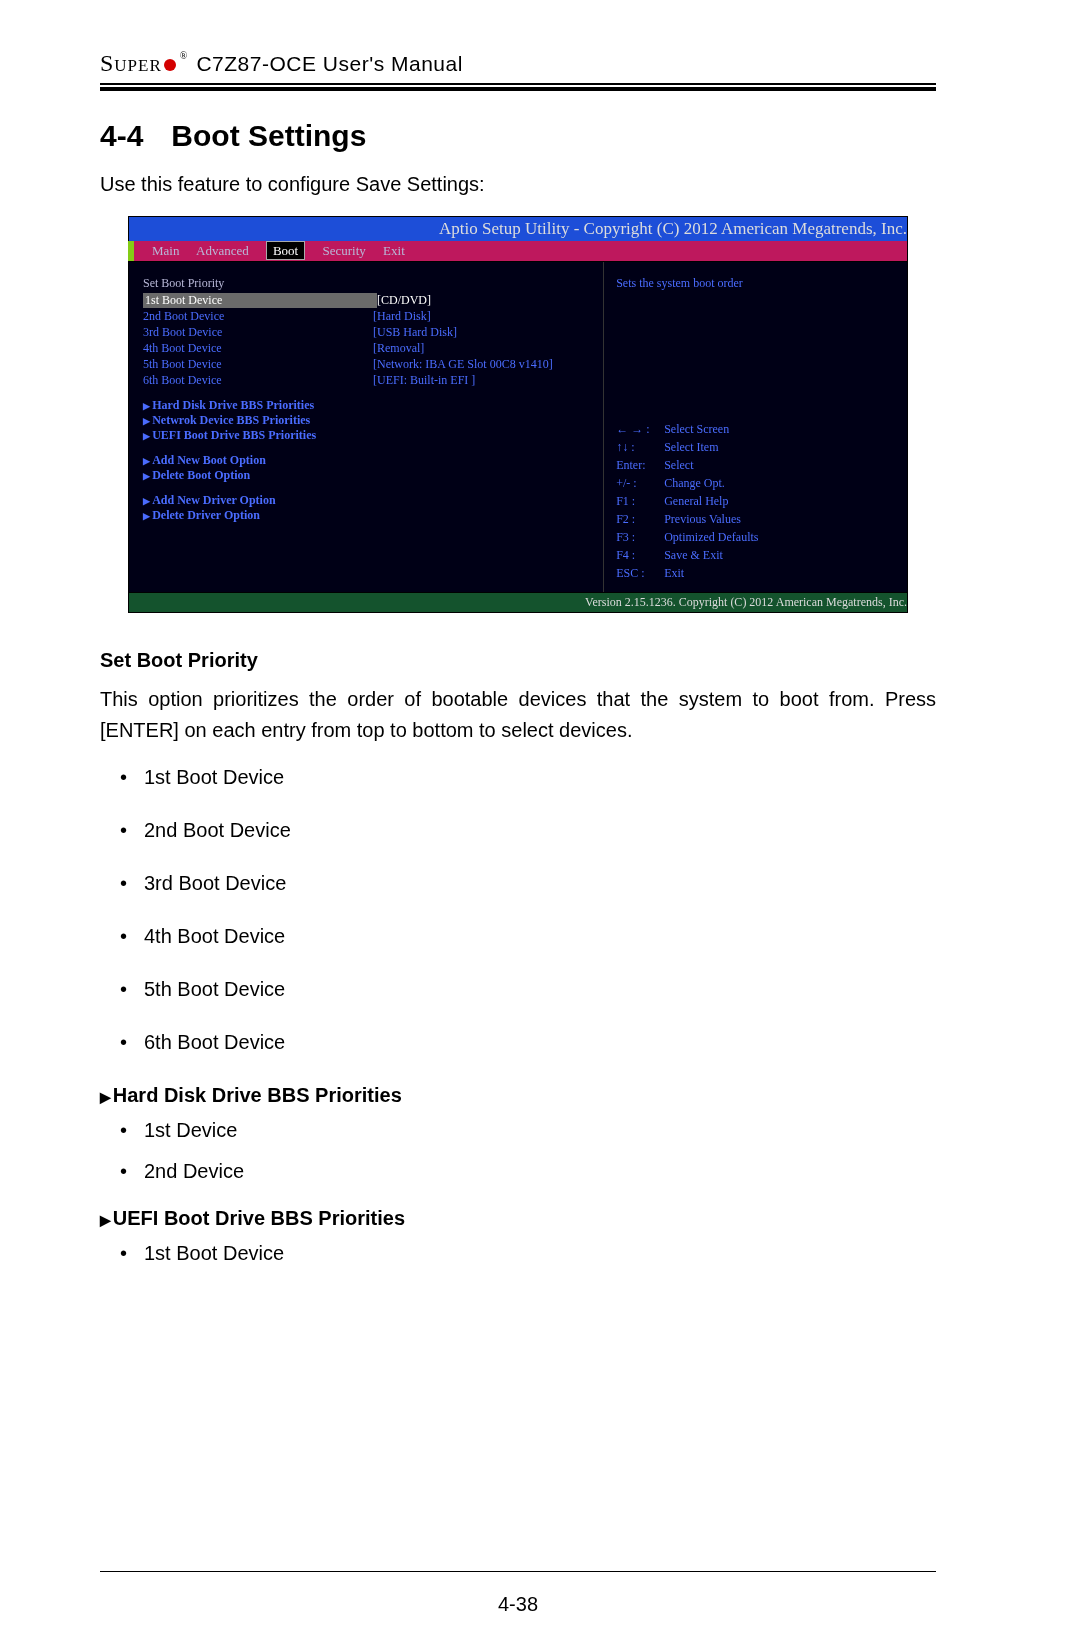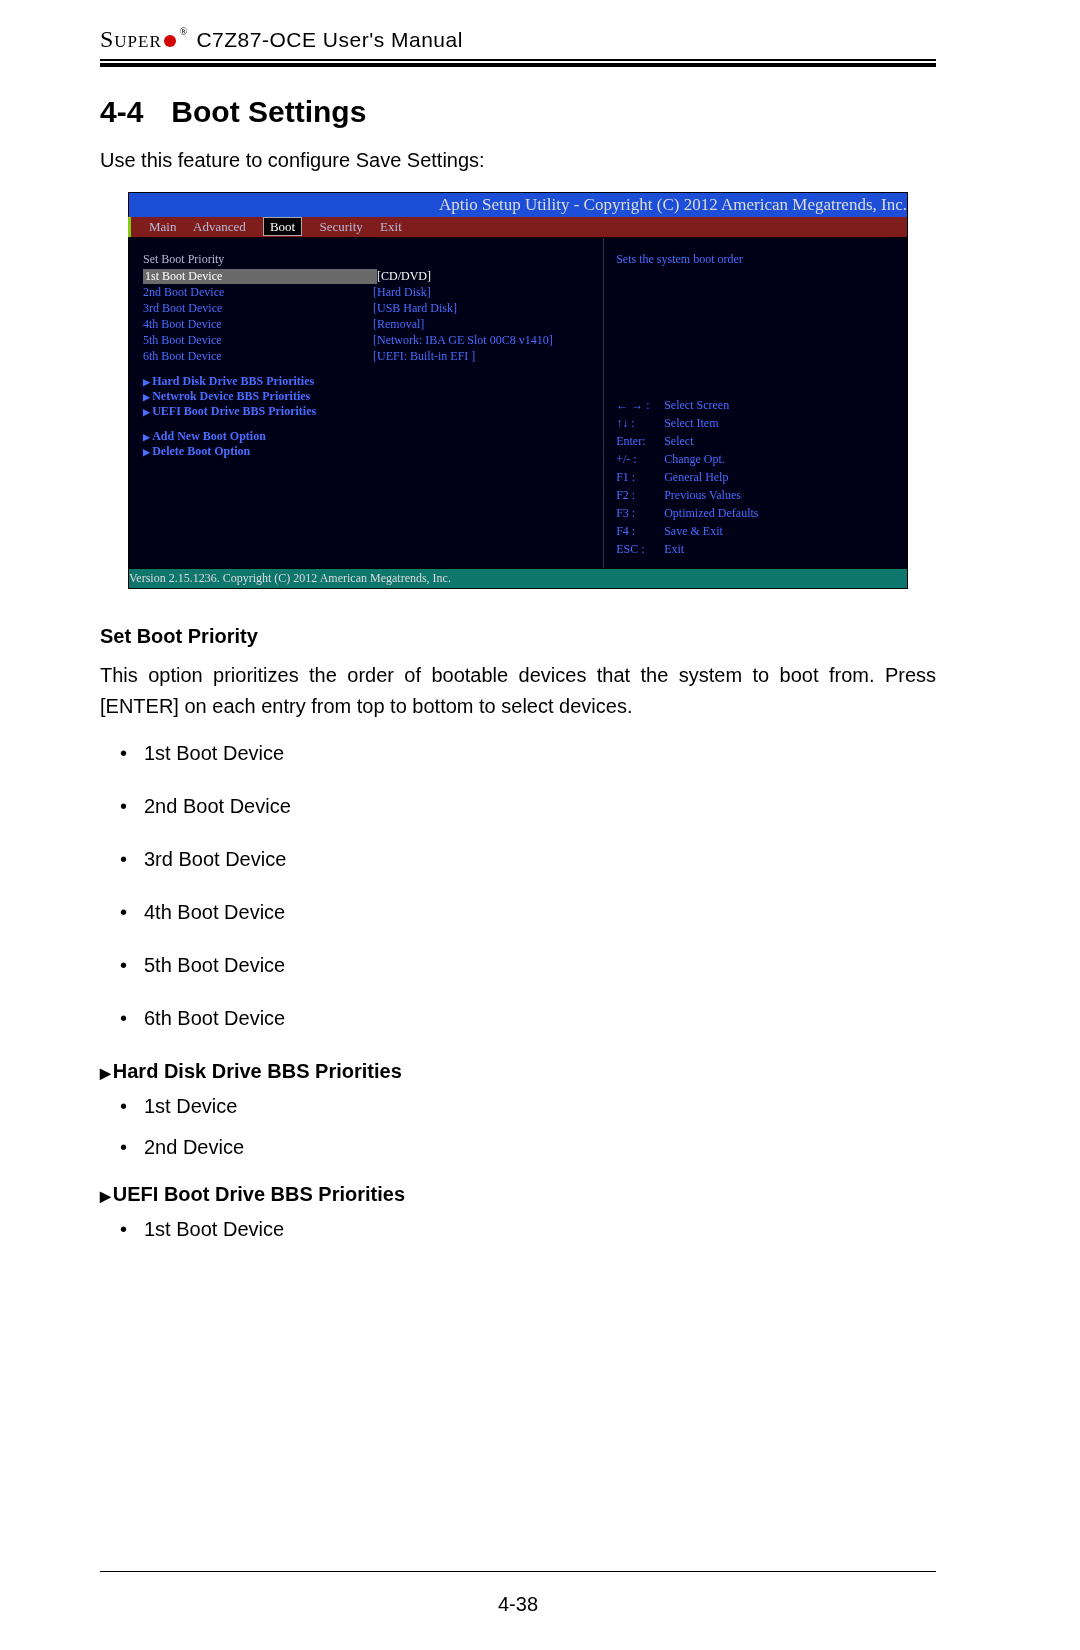--- a/index.html
+++ b/index.html
@@ -6,21 +6,21 @@
     margin: 0;
     padding: 0;
     background: #fff;
     font-family: Arial, Helvetica, sans-serif;
     color: #000;
   }
   .page {
     width: 1036px;
     height: 1650px;
     box-sizing: border-box;
-    padding: 26px 100px 30px 100px;
+    padding: 50px 100px 30px 100px;
     position: relative;
   }
   .header {
     display: flex;
     align-items: center;
     font-size: 21px;
     letter-spacing: 0.5px;
     margin-bottom: 6px;
   }
   .brand {
@@ -83,25 +83,25 @@
   .bios-top {
     background: #1d4ed8;
     color: #dcdcdc;
     text-align: right;
     padding: 2px 0;
     font-size: 17px;
     border: 1px solid #000;
     border-bottom: none;
   }
   .bios-tabs {
-    background: #7f1d1d;
+    background: #be185d;
     color: #b8b8d8;
     font-size: 13px;
     padding: 2px 18px;
-    border-left: 3px solid #84cc16;
+    border-left: 6px solid #84cc16;
     border-right: 1px solid #000;
   }
   .bios-tabs span {
     margin-right: 14px;
   }
   .bios-tabs .active {
     background: #000;
     color: #fff;
     padding: 1px 6px;
     border: 1px solid #aaa;
@@ -129,23 +129,23 @@
   .bios-row .v { }
   .bios-row.highlight { color: #fff; }
   .bios-row.highlight .k { background: #6a6a6a; color: #fff; display:inline-block; padding:0 2px;}
   .sub { margin-top: 10px; font-weight: bold; }
   .sub-item::before { content: "▶ "; font-size: 9px; }
   .bios-help-title { color: #4a6cff; }
   .bios-keys { position: absolute; bottom: 10px; left: 12px; right: 12px; font-size: 12px; line-height: 1.5;}
   .bios-keys .row { display:flex; color: #4a6cff;}
   .bios-keys .row .k { width: 48px;}
   .bios-footer {
-    background: #0f766e;
+    background: #14532d;
     color: #dcdcdc;
-    text-align: left;
+    text-align: right;
     padding: 2px 0;
     font-size: 12px;
     border: 1px solid #000;
     border-top: none;
   }
 
   
   h4.sub {
     font-size: 20px;
     margin: 0 0 12px 0;
@@ -252,20 +252,24 @@
           </div>
         <div class="sub" id="bios-subs1">
             <div class="sub-item">Hard Disk Drive BBS Priorities</div>
             <div class="sub-item">Netwrok Device BBS Priorities</div>
             <div class="sub-item">UEFI Boot Drive BBS Priorities</div>
           </div>
         <div class="sub" id="bios-subs2">
             <div class="sub-item">Add New Boot Option</div>
             <div class="sub-item">Delete Boot Option</div>
           </div>
+        <div class="sub" id="bios-subs3">
+            <div class="sub-item">Add New Driver Option</div>
+            <div class="sub-item">Delete Driver Option</div>
+          </div>
       </div>
       <div class="bios-right">
         <div class="bios-help-title">Sets the system boot order</div>
         <div class="bios-keys" id="bios-keys">
             <div class="row">
               <span class="k">← → :</span>
               <span>Select Screen</span>
             </div>
             <div class="row">
               <span class="k">↑↓  :</span>

